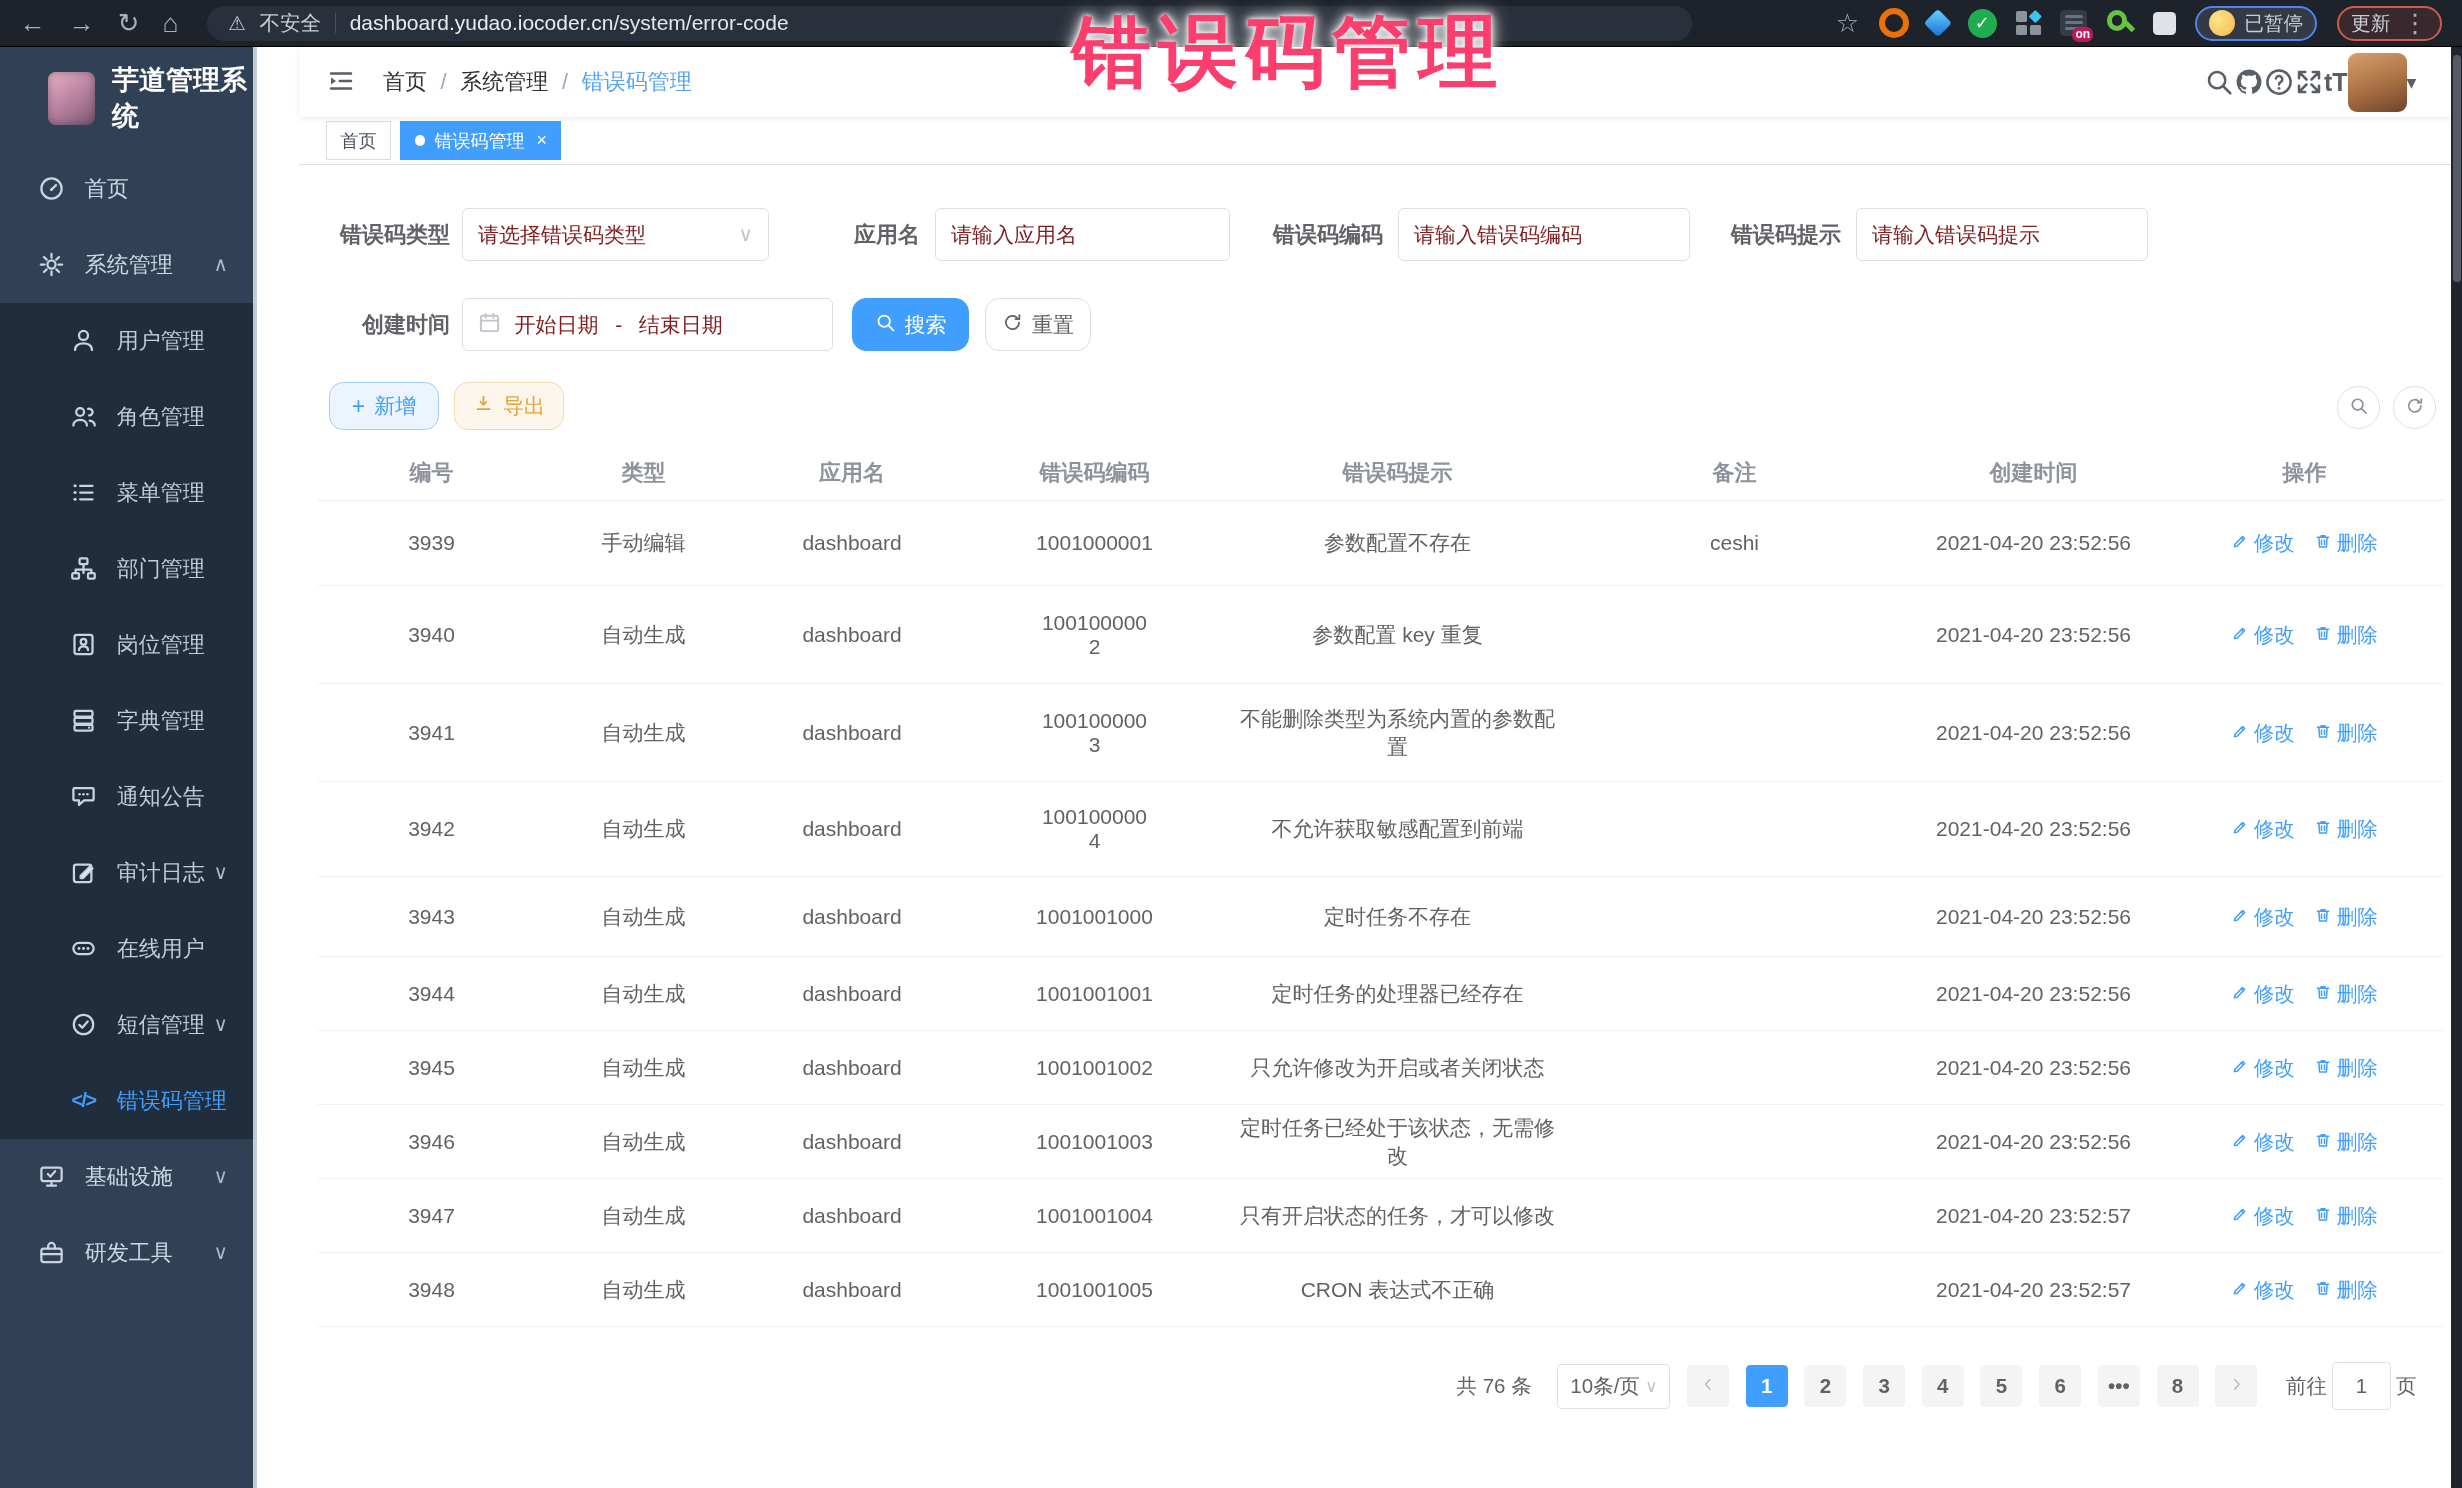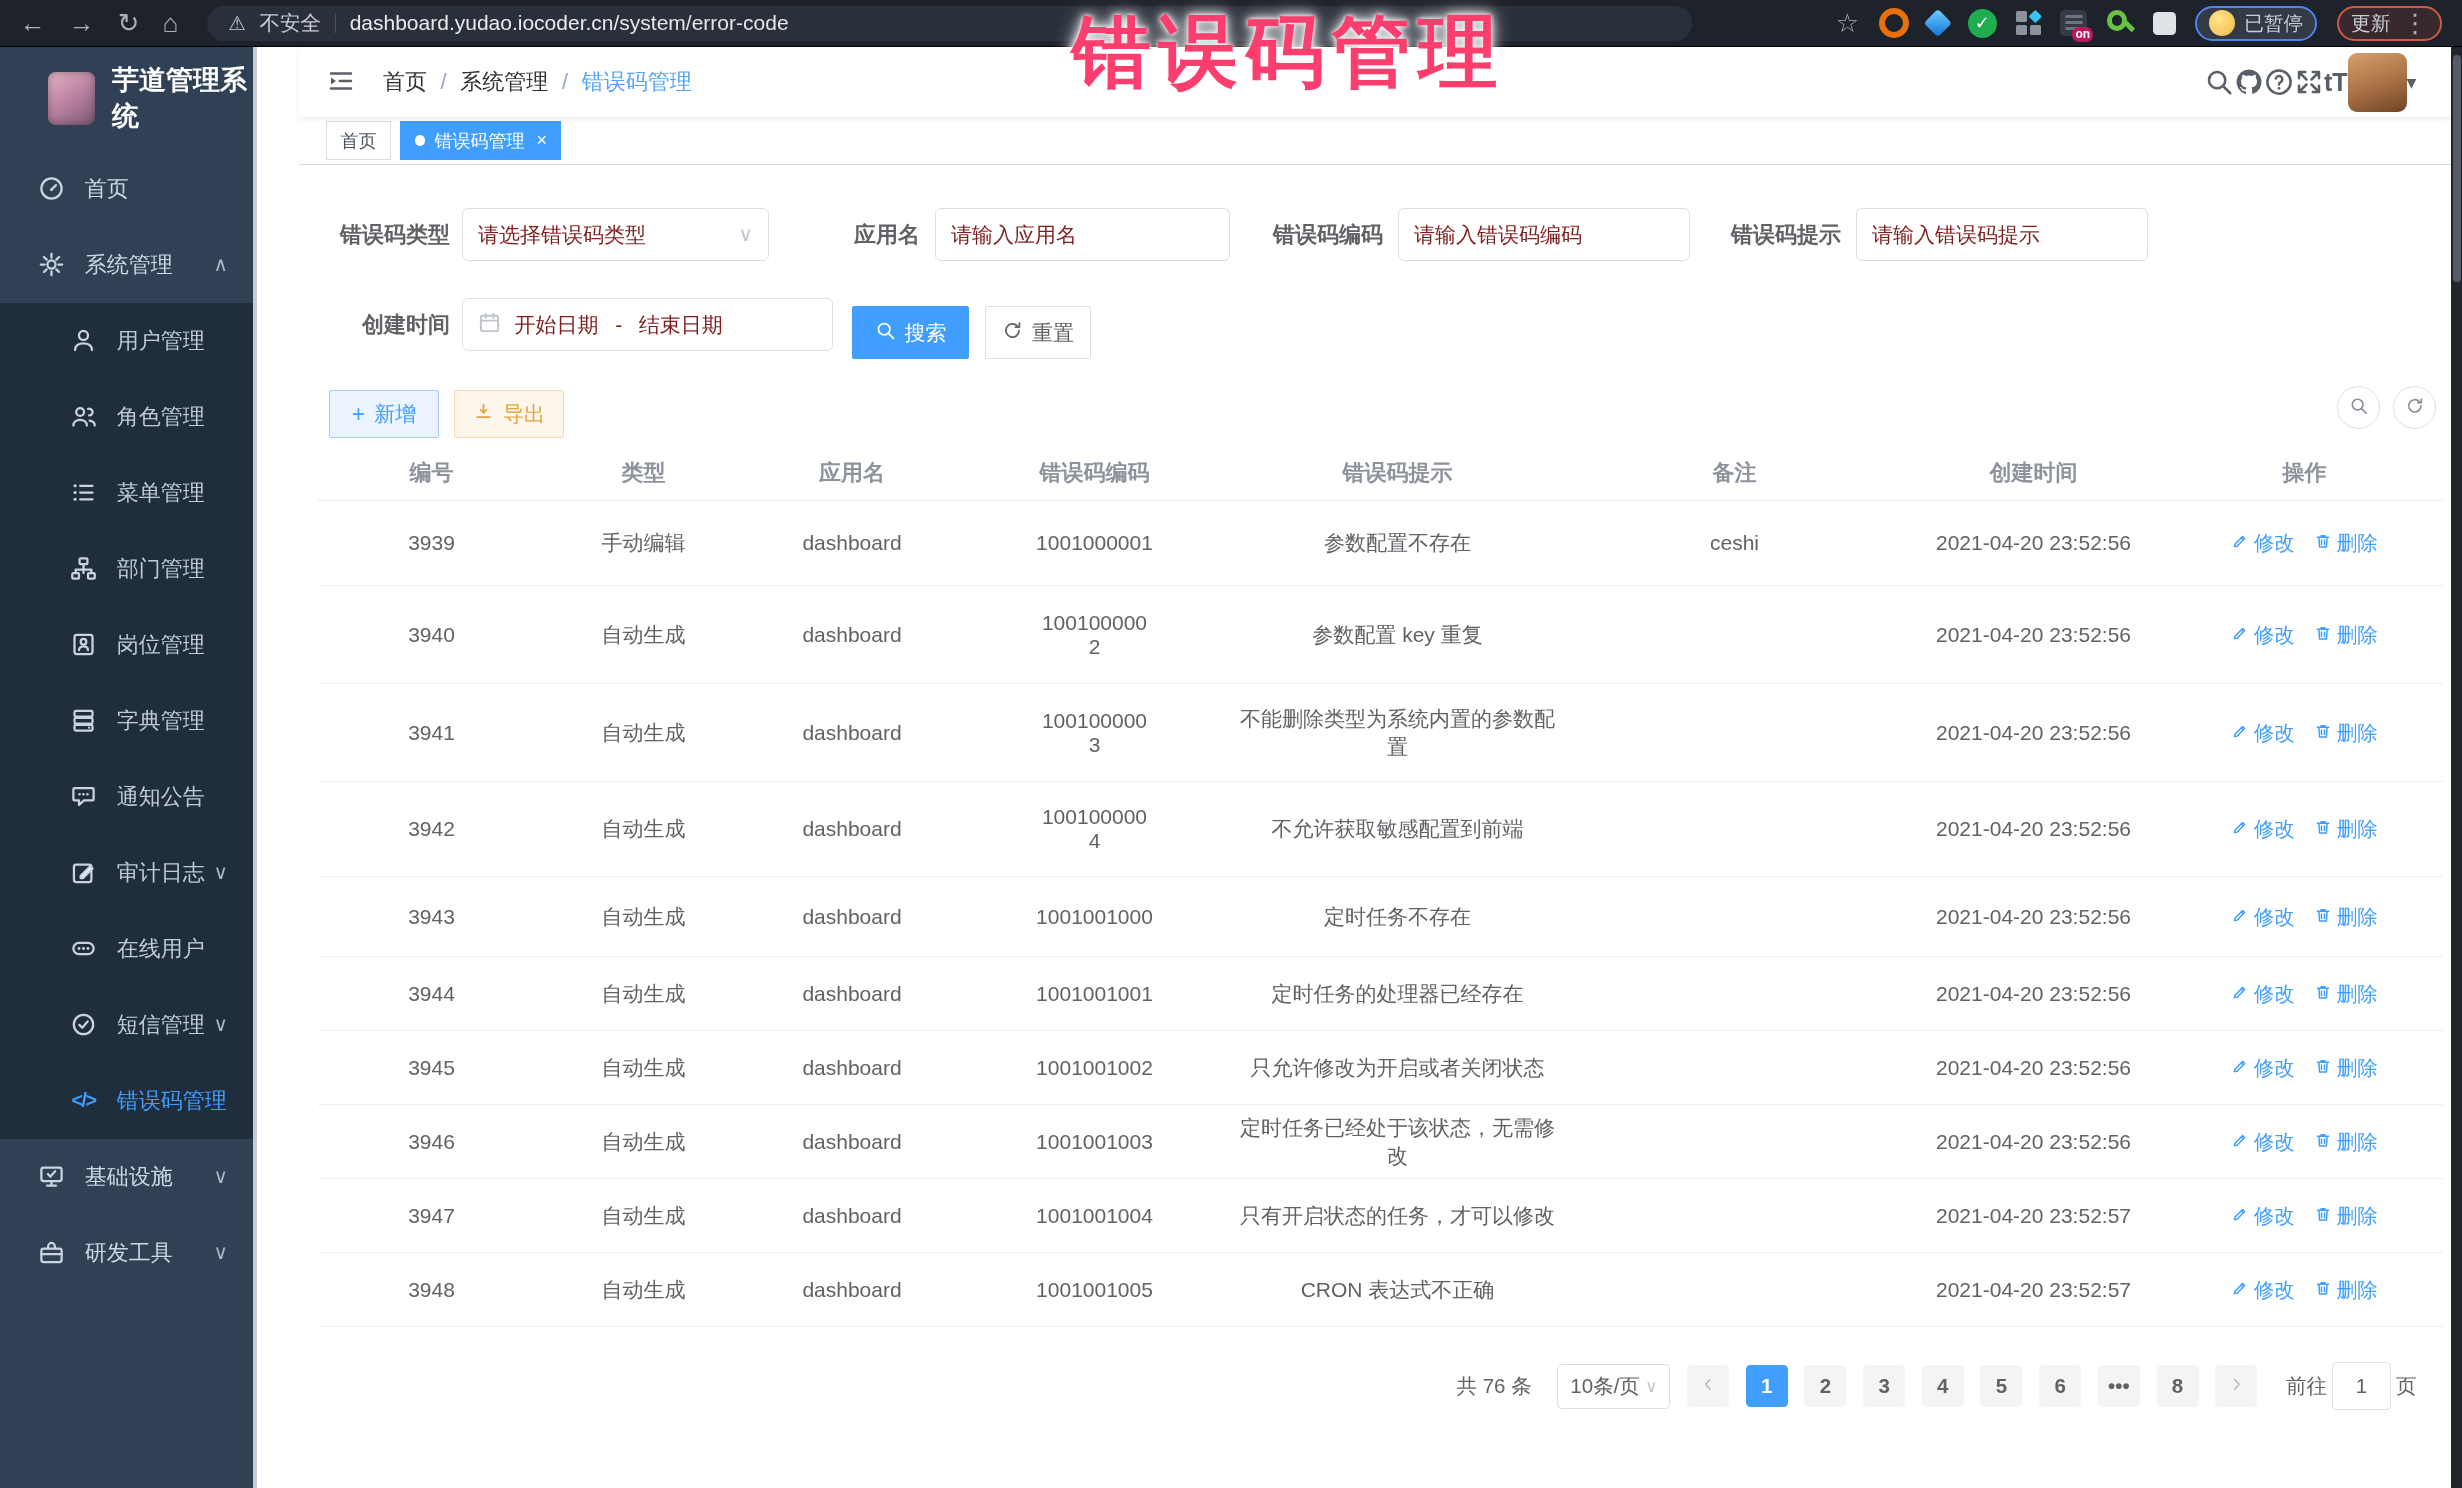--- a/index.html
+++ b/index.html
@@ -93,22 +93,22 @@
   .tag .close{font-size:18px;margin-left:3px;}
 
   
   .filters{position:relative;height:280px;}
   .f-label{position:absolute;height:53px;line-height:53px;font-size:22px;font-weight:700;color:#606266;text-align:right;}
   .f-field{position:absolute;height:53px;border:1.5px solid #dcdfe6;border-radius:6px;background:#fff;
            display:flex;align-items:center;padding:0 15px;box-sizing:border-box;font-size:21px;color:#606266;}
   .f-field .ph{color:#7f1d1d;}
   .f-field .sfx{margin-left:auto;color:#c0c4cc;font-size:19.7px;}
   .f-field svg{width:23px;height:23px;color:#c0c4cc;}
-  .btn{display:inline-flex;align-items:center;justify-content:center;gap:9px;border-radius:2px;
-       font-size:21px;cursor:pointer;box-sizing:border-box;margin-top:8px;}
+  .btn{display:inline-flex;align-items:center;justify-content:center;gap:9px;border-radius:14px;
+       font-size:21px;cursor:pointer;box-sizing:border-box;}
   .btn svg{width:21px;height:21px;}
   .btn-primary{background:#409eff;border:1.5px solid #409eff;color:#fff;}
   .btn-plain{background:#fff;border:1.5px solid #dcdfe6;color:#606266;}
   .btn-blue-plain{background:#ecf5ff;border:1.5px solid #a0cfff;color:#409eff;}
   .btn-warn-plain{background:#fdf6ec;border:1.5px solid #f5dab1;color:#e6a23c;}
   .pos{position:absolute;}
   .circle-btn{position:absolute;width:41px;height:41px;border-radius:50%;border:1.5px solid #dcdfe6;background:#fff;
               display:flex;align-items:center;justify-content:center;color:#8a8e99;cursor:pointer;}
   .circle-btn svg{width:19.7px;height:19.7px;}
 

